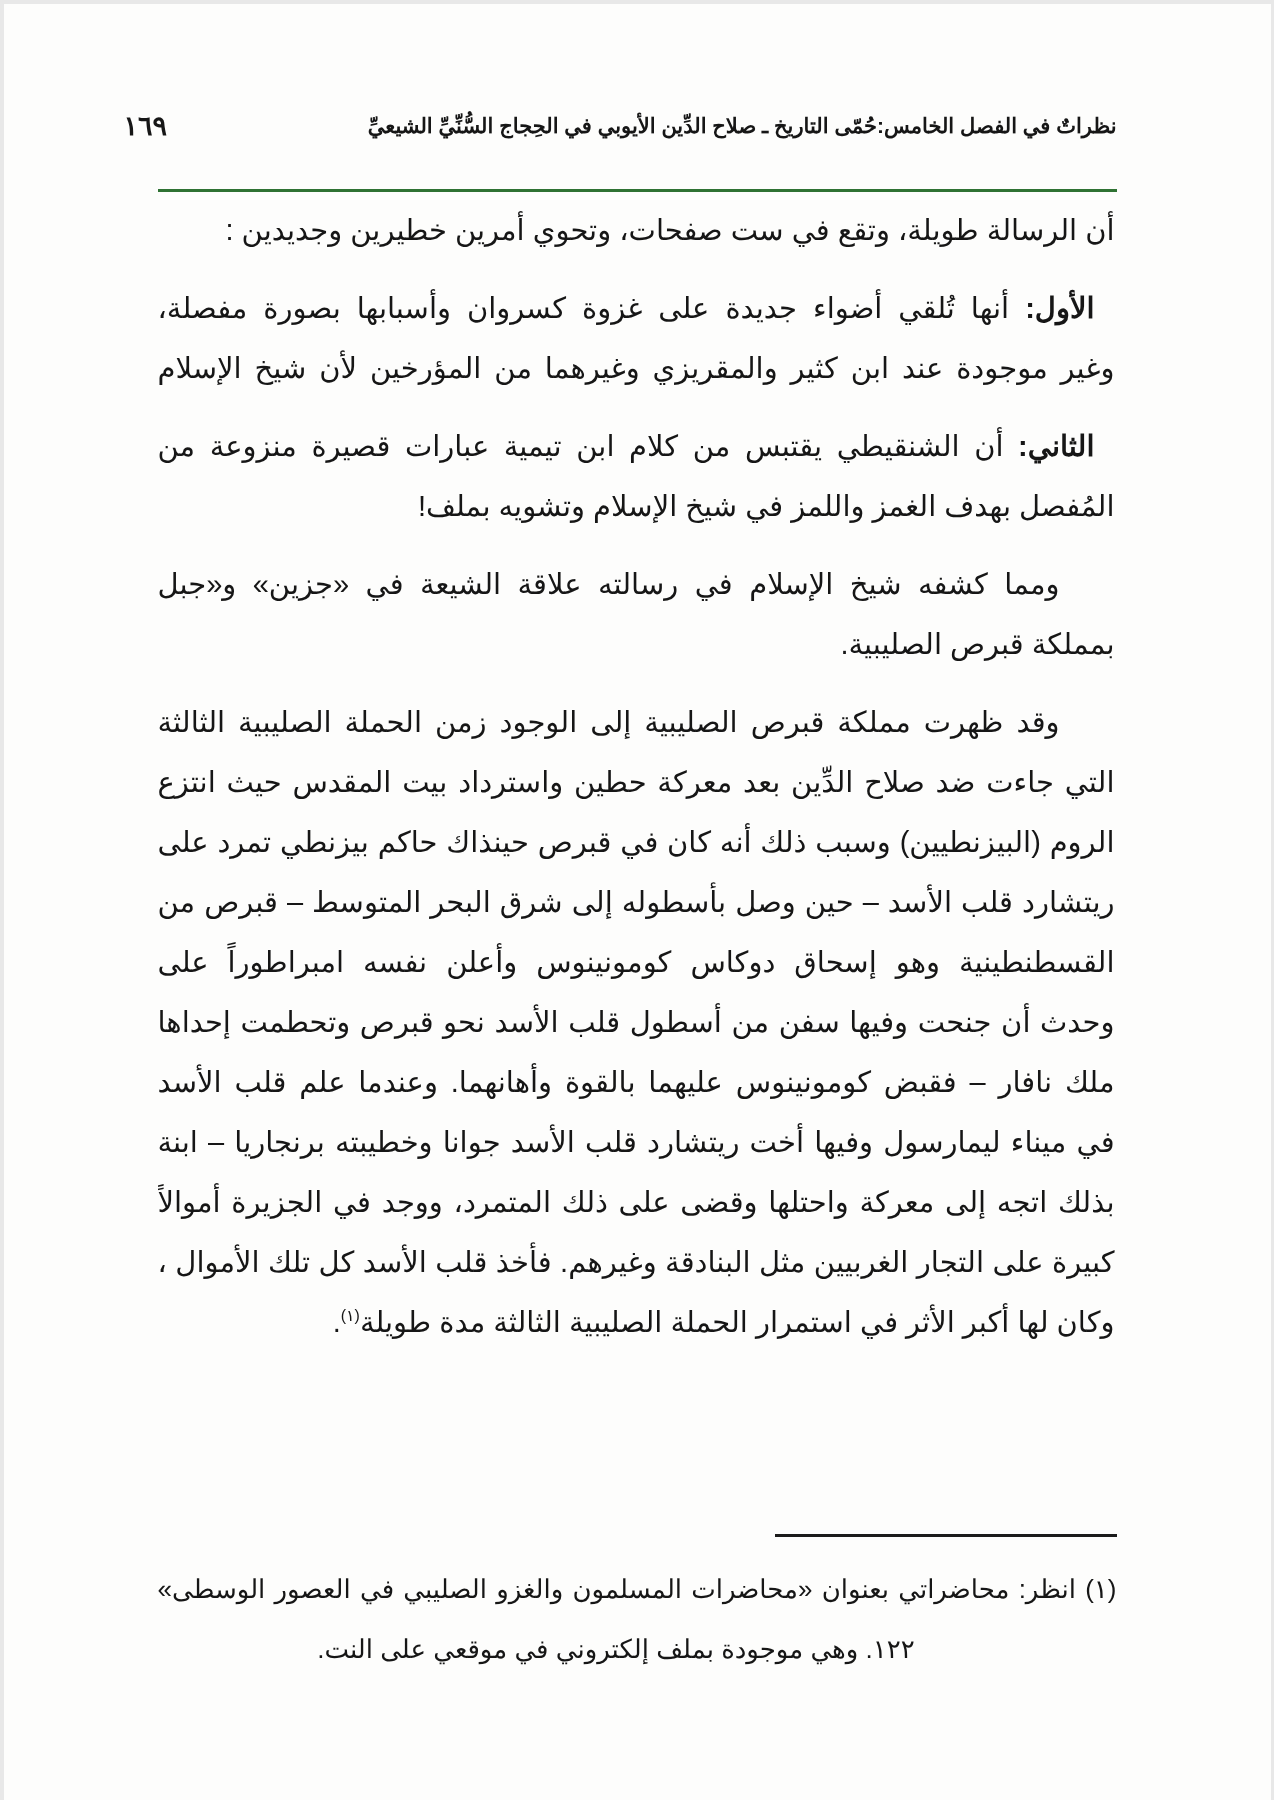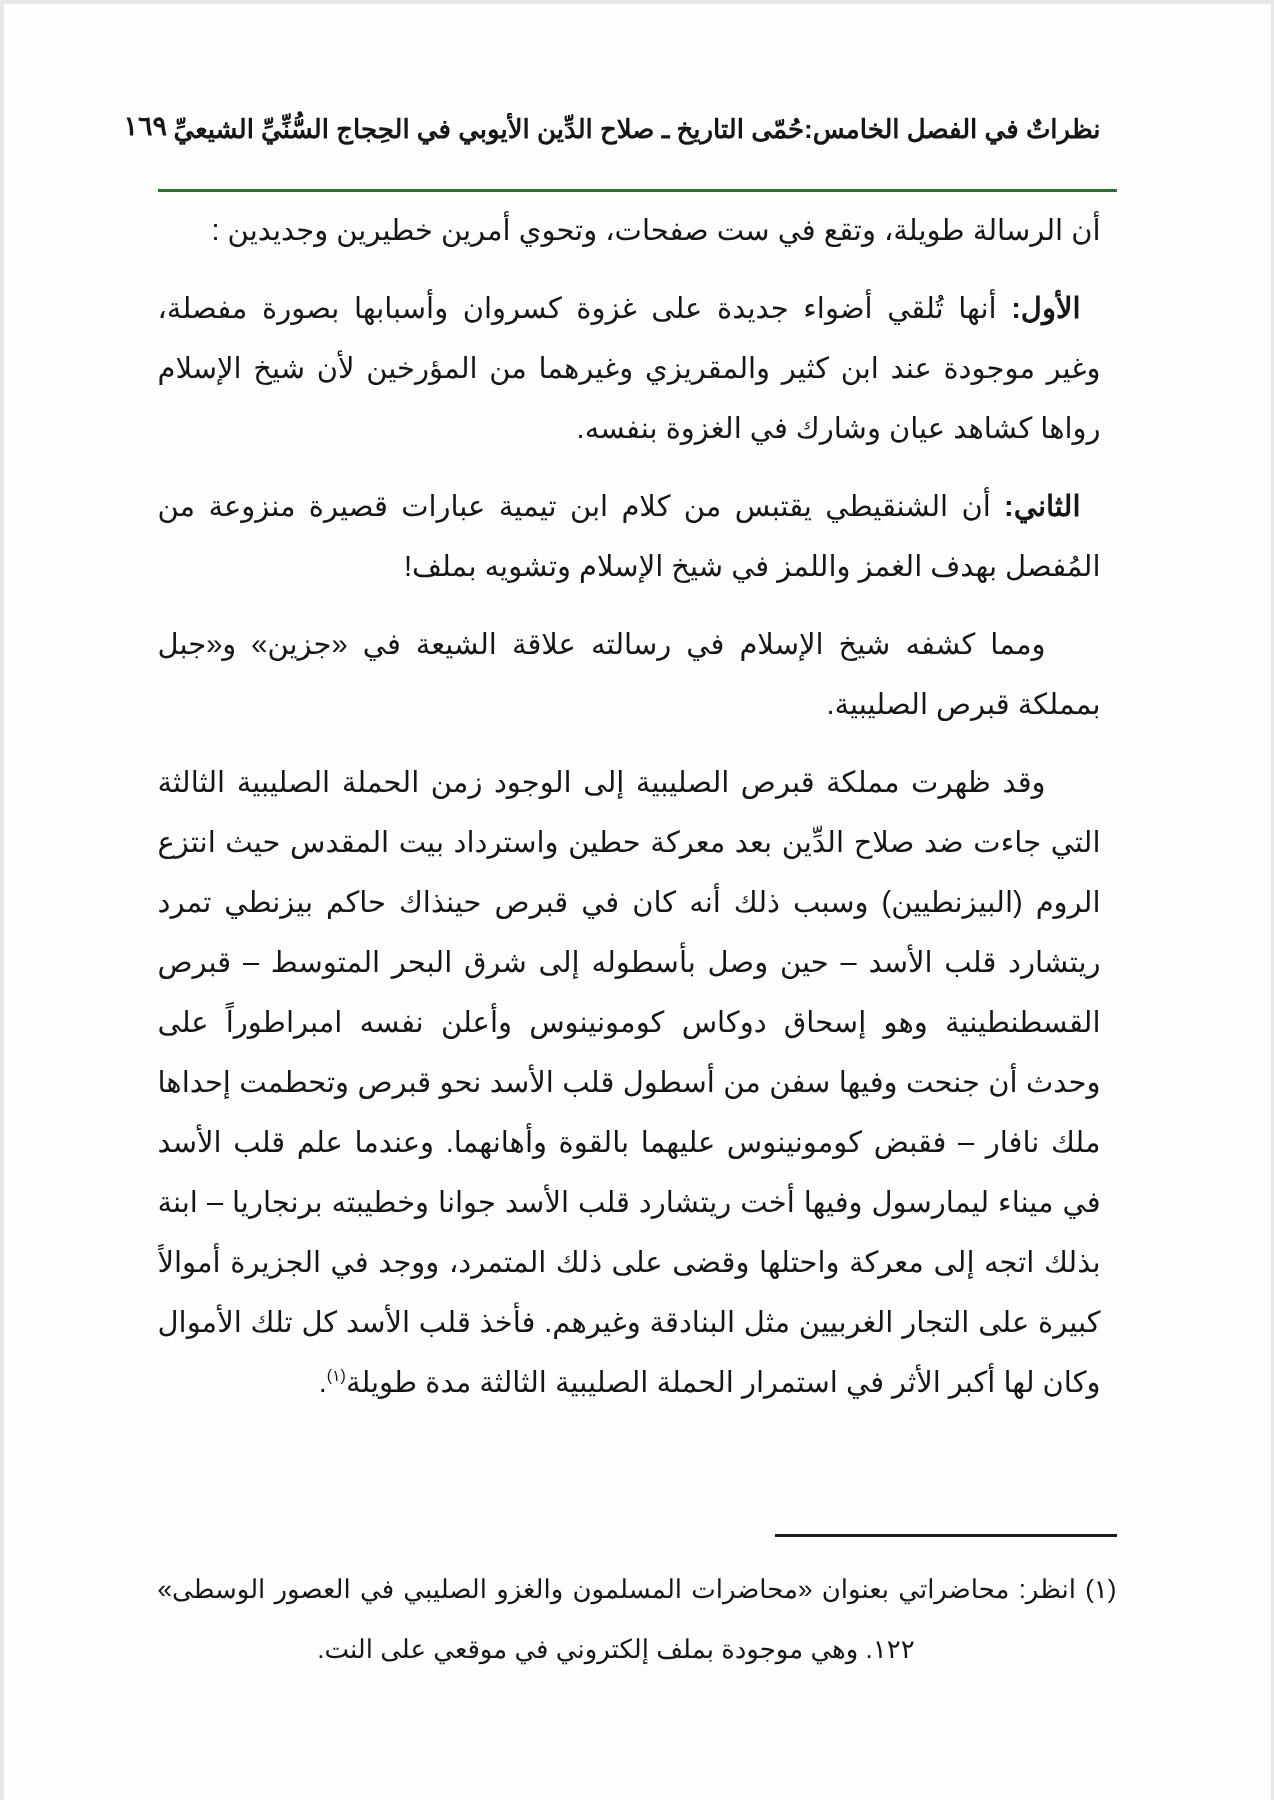--- a/index.html
+++ b/index.html
@@ -16,31 +16,31 @@
   
   .page-head {
     position:absolute; top:102px; left:120px; right:154px; height:52px;
   }
   .page-num {
     position:absolute; left:0; top:4px;
     font-size:27px; font-weight:bold; direction:ltr;
   }
   .running-title {
     position:absolute; left:34px; right:0; top:8px;
-    text-align:center;
-    font-size:26px; font-weight:bold;
+    text-align:right;
+    font-size:21px; font-weight:bold;
     letter-spacing:0;
   }
   .head-rule {
     position:absolute; top:185px; left:154px; right:154px; height:3px;
     background:#2f7233;
   }
   
   .body-text {
-    position:absolute; top:196px; left:154px; right:170px;
+    position:absolute; top:196px; left:154px; right:156px;
     font-size:29px;
   }
   .para { margin:0; }
   .para + .para { margin-top:18px; }
   .line {
     height:60px; line-height:60px;
     overflow:hidden;
   }
   .line.just { text-align:justify; text-align-last:justify; text-justify:inter-word; }
   .line.start { text-align:right; }
@@ -73,21 +73,20 @@
 
   <div class="head-rule" style="background: rgb(47, 114, 51);"></div>
 
   <div class="body-text" id="body-text">
       <div class="para">
         <div class="line start">أن الرسالة طويلة، وتقع في ست صفحات، وتحوي أمرين خطيرين وجديدين :</div>
       </div>
       <div class="para">
         <div class="line just" style="padding-right: 20px;"><b class="lead">الأول:</b> أنها تُلقي أضواء جديدة على غزوة كسروان وأسبابها بصورة مفصلة،</div>
         <div class="line just">وغير موجودة عند ابن كثير والمقريزي وغيرهما من المؤرخين لأن شيخ الإسلام</div>
-        <div class="line start">رواها كشاهد عيان وشارك في الغزوة بنفسه.</div>
       </div>
       <div class="para">
         <div class="line just" style="padding-right: 20px;"><b class="lead">الثاني:</b> أن الشنقيطي يقتبس من كلام ابن تيمية عبارات قصيرة منزوعة من سياقها</div>
         <div class="line start">المُفصل بهدف الغمز واللمز في شيخ الإسلام وتشويه بملف!</div>
       </div>
       <div class="para">
         <div class="line just" style="padding-right: 55px;">ومما كشفه شيخ الإسلام في رسالته علاقة الشيعة في «جزين» و«جبل عامل»</div>
         <div class="line start">بمملكة قبرص الصليبية.</div>
       </div>
       <div class="para">

